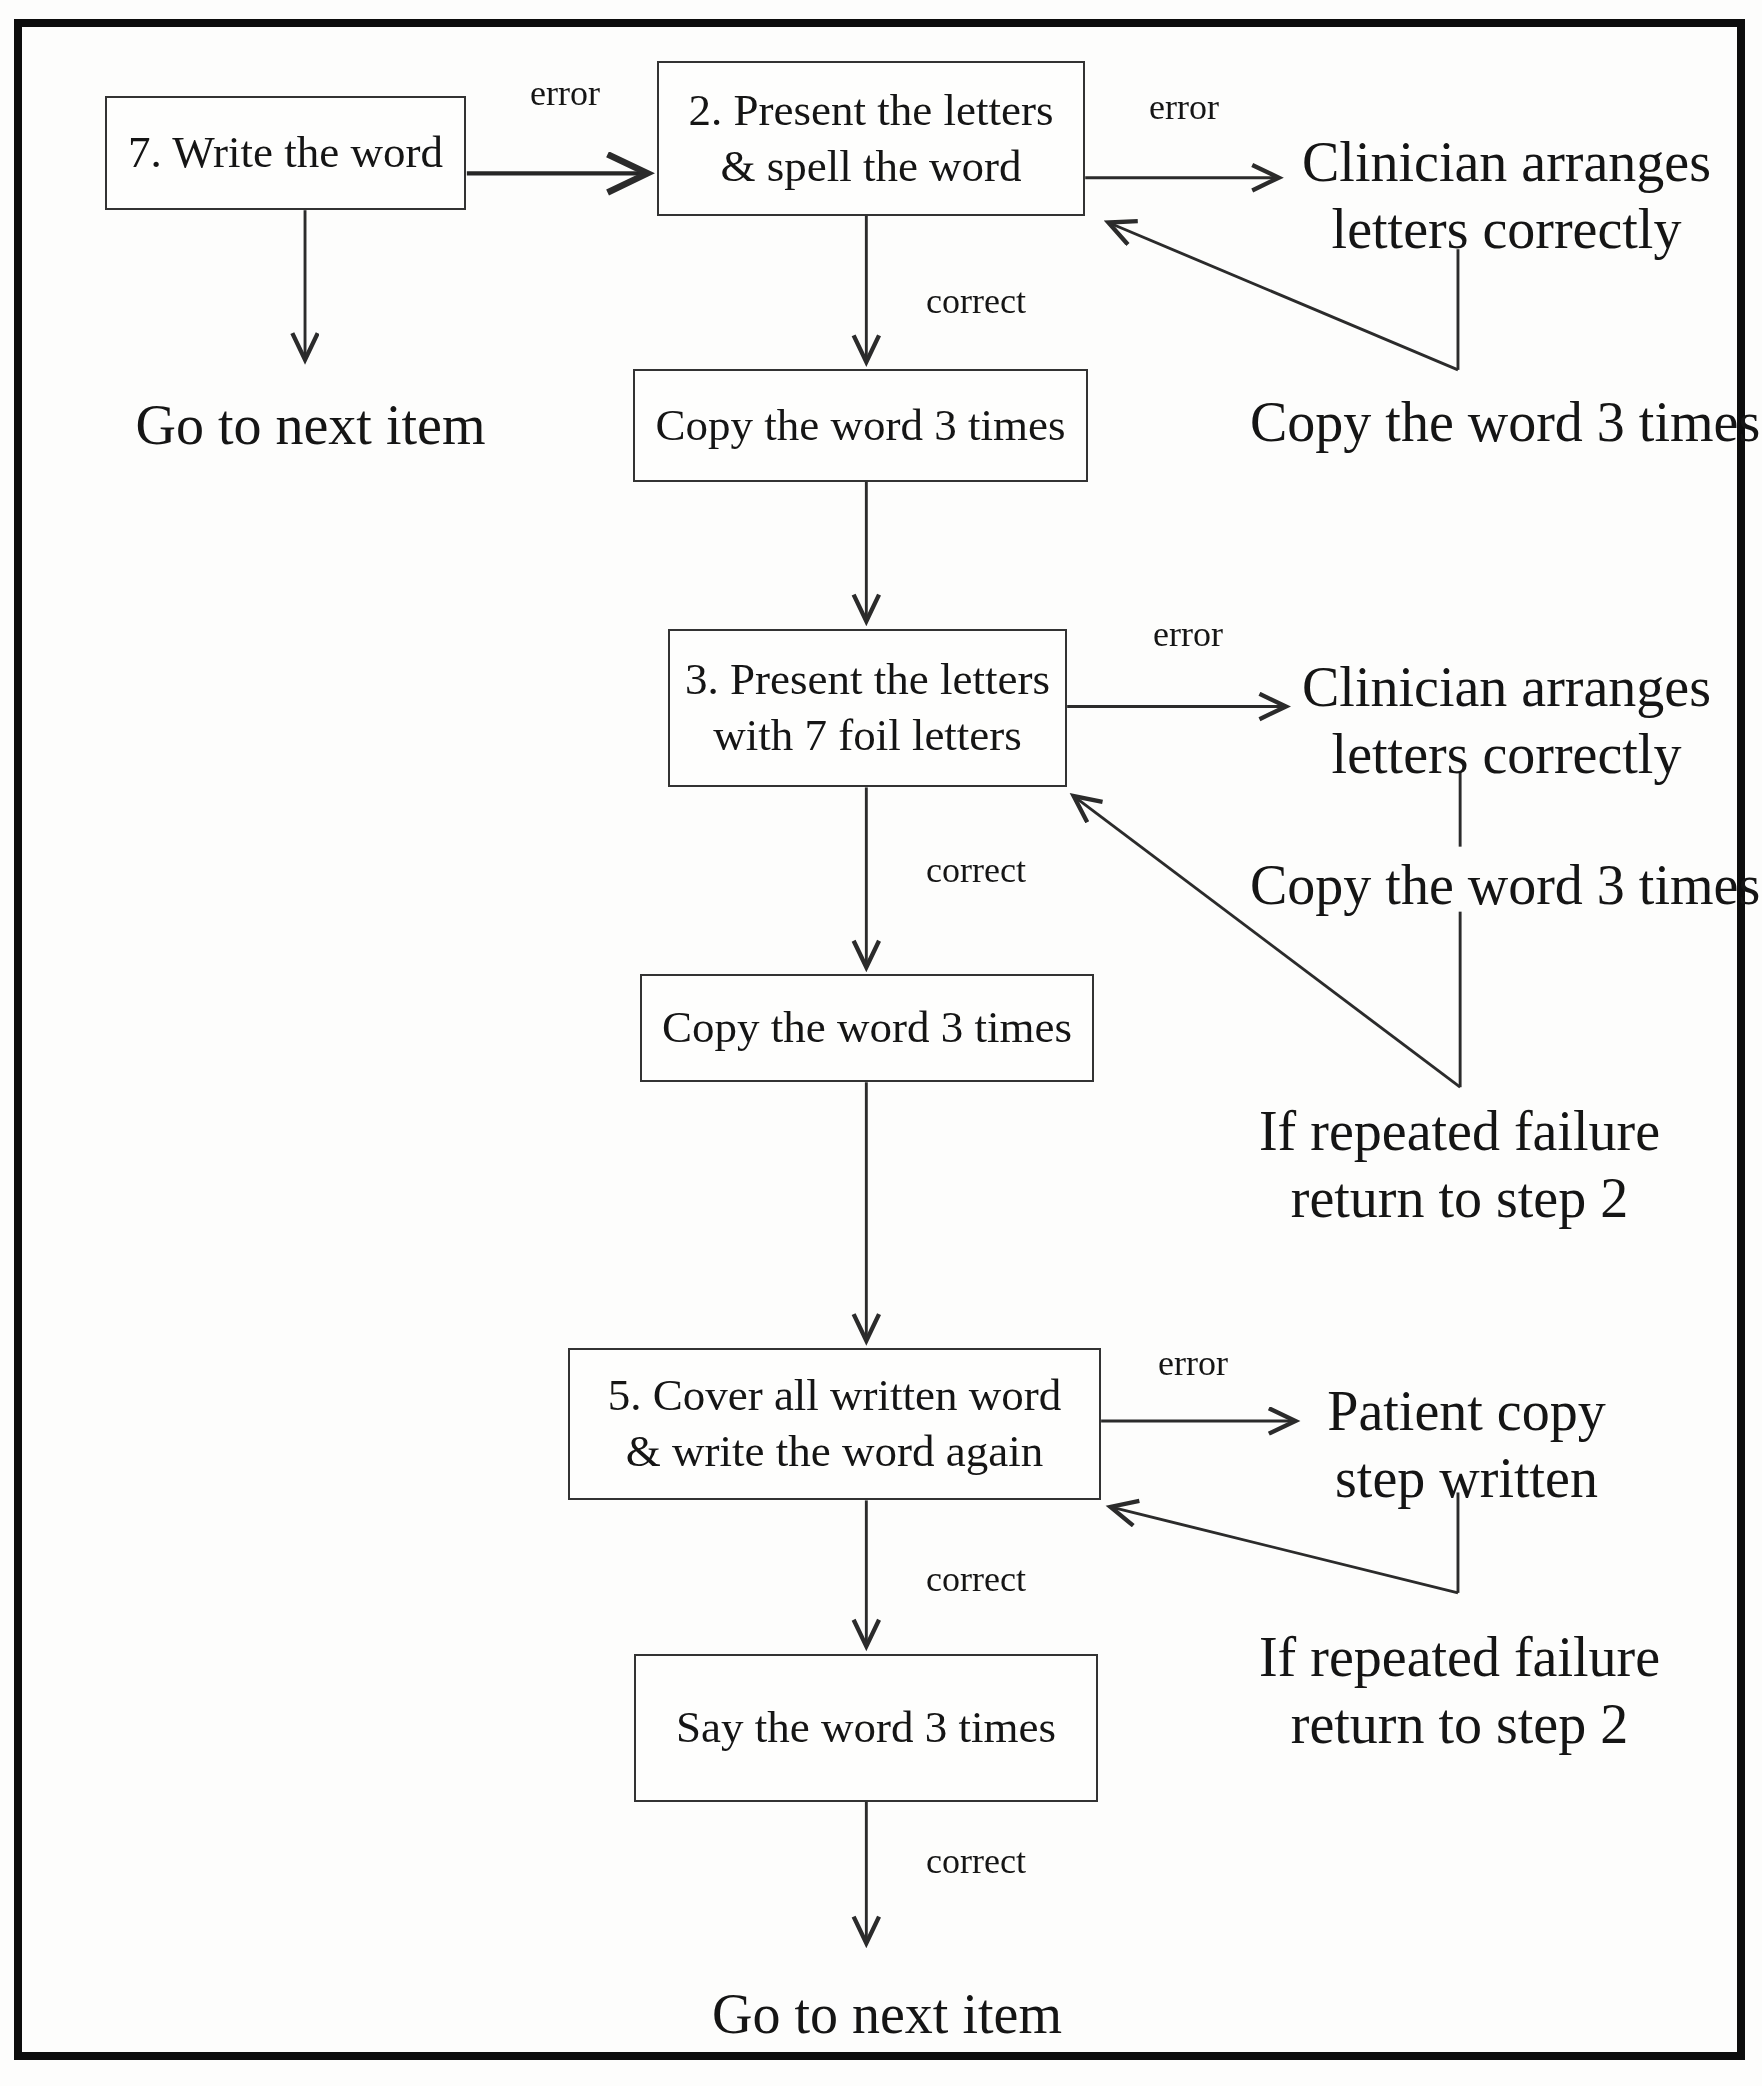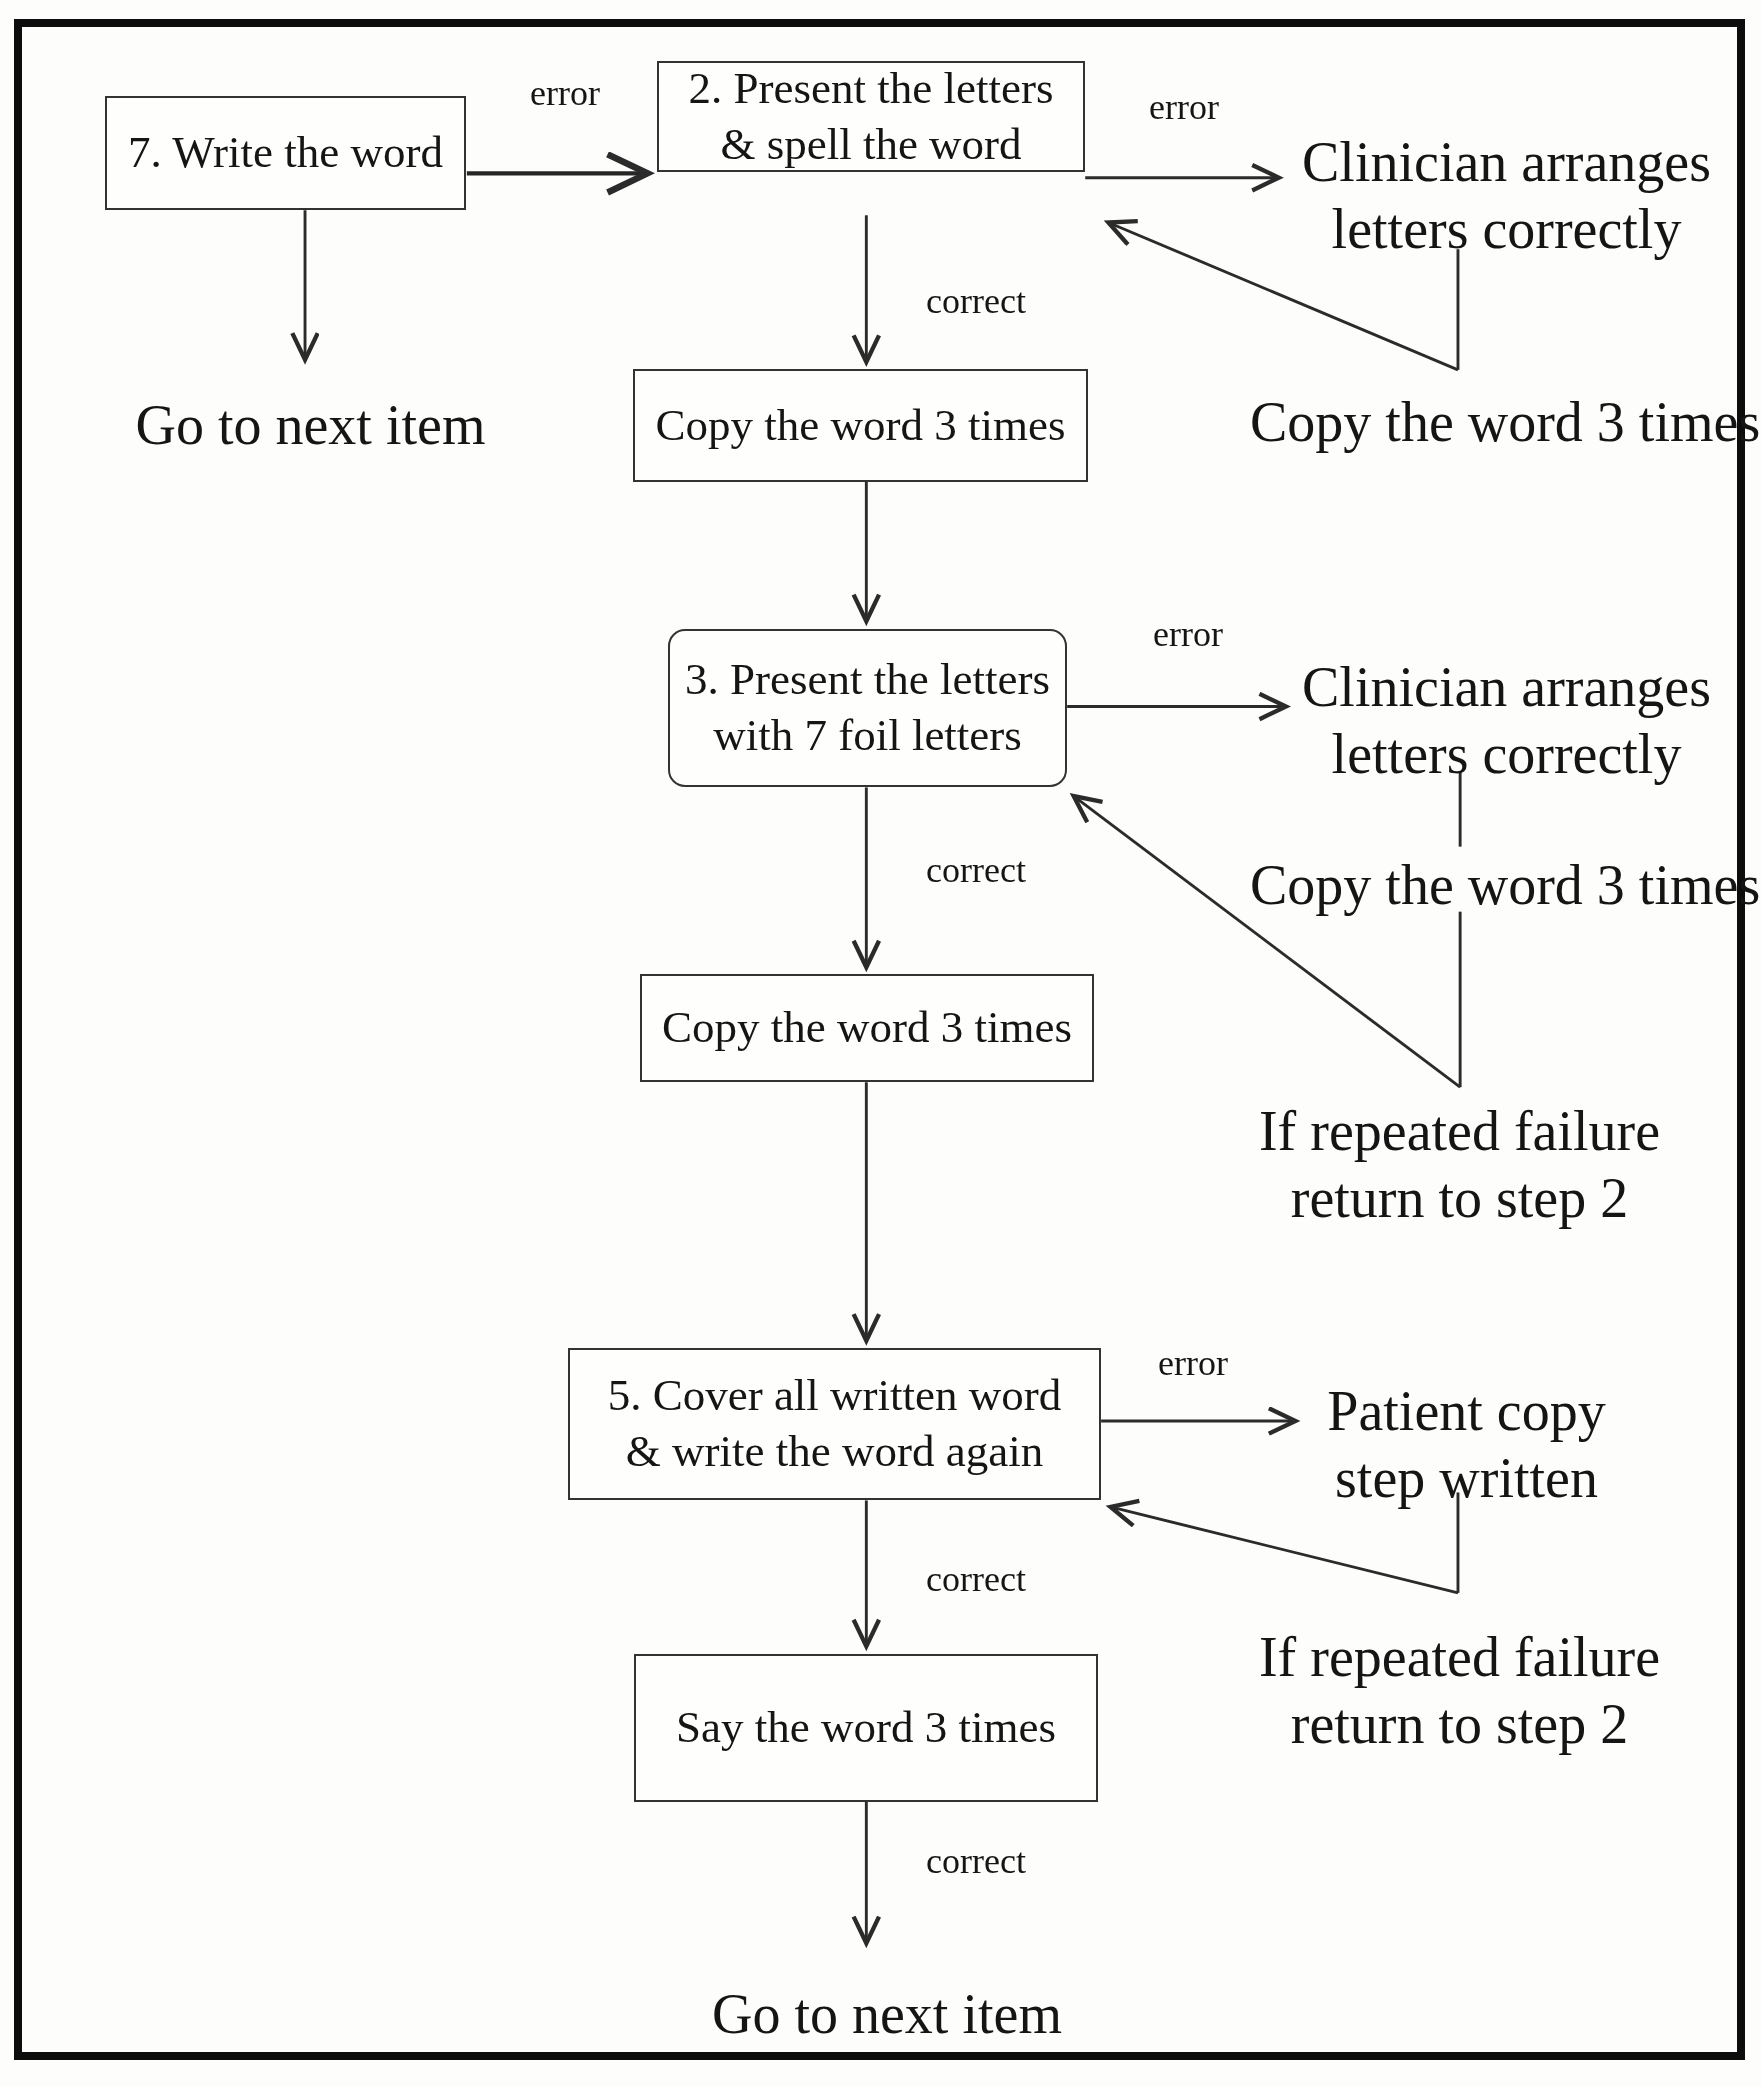--- a/index.html
+++ b/index.html
@@ -50,23 +50,23 @@
   }
   .elabel {
     position: absolute;
     text-align: center;
     font-size: 36px;
     line-height: 1.1;
     white-space: nowrap;
   }
   
   #b-step1 { left: 105px;  top: 96px;  width: 361px; height: 114px; }
-  #b-step2 { left: 657px;  top: 61px;   width: 428px; height: 111px; }
+  #b-step2 { left: 657px;  top: 61px;   width: 428px; height: 155px; }
   #b-copyA { left: 633px;  top: 369px;  width: 455px; height: 113px; }
-  #b-step3 { left: 668px;  top: 629px;  width: 399px; height: 158px; border-radius: 17px; }
+  #b-step3 { left: 668px;  top: 629px;  width: 399px; height: 158px; }
   #b-copyB { left: 640px;  top: 974px; width: 454px; height: 108px; }
   #b-step4 { left: 568px;  top: 1348px; width: 533px; height: 152px; }
   #b-say   { left: 634px;  top: 1654px; width: 464px; height: 148px; }
   
   #t-gonext1  { left: 130px;  top: 392px;  width: 361px; }
   #t-clin1    { left: 1297px; top: 129px;  width: 419px; }
   #t-copy1    { left: 1250px; top: 389px;  width: 462px; }
   #t-clin2    { left: 1297px; top: 654px;  width: 419px; }
   #t-copy2    { left: 1250px; top: 852px; width: 462px; }
   #t-repeat1  { left: 1257px; top: 1098px; width: 405px; }

